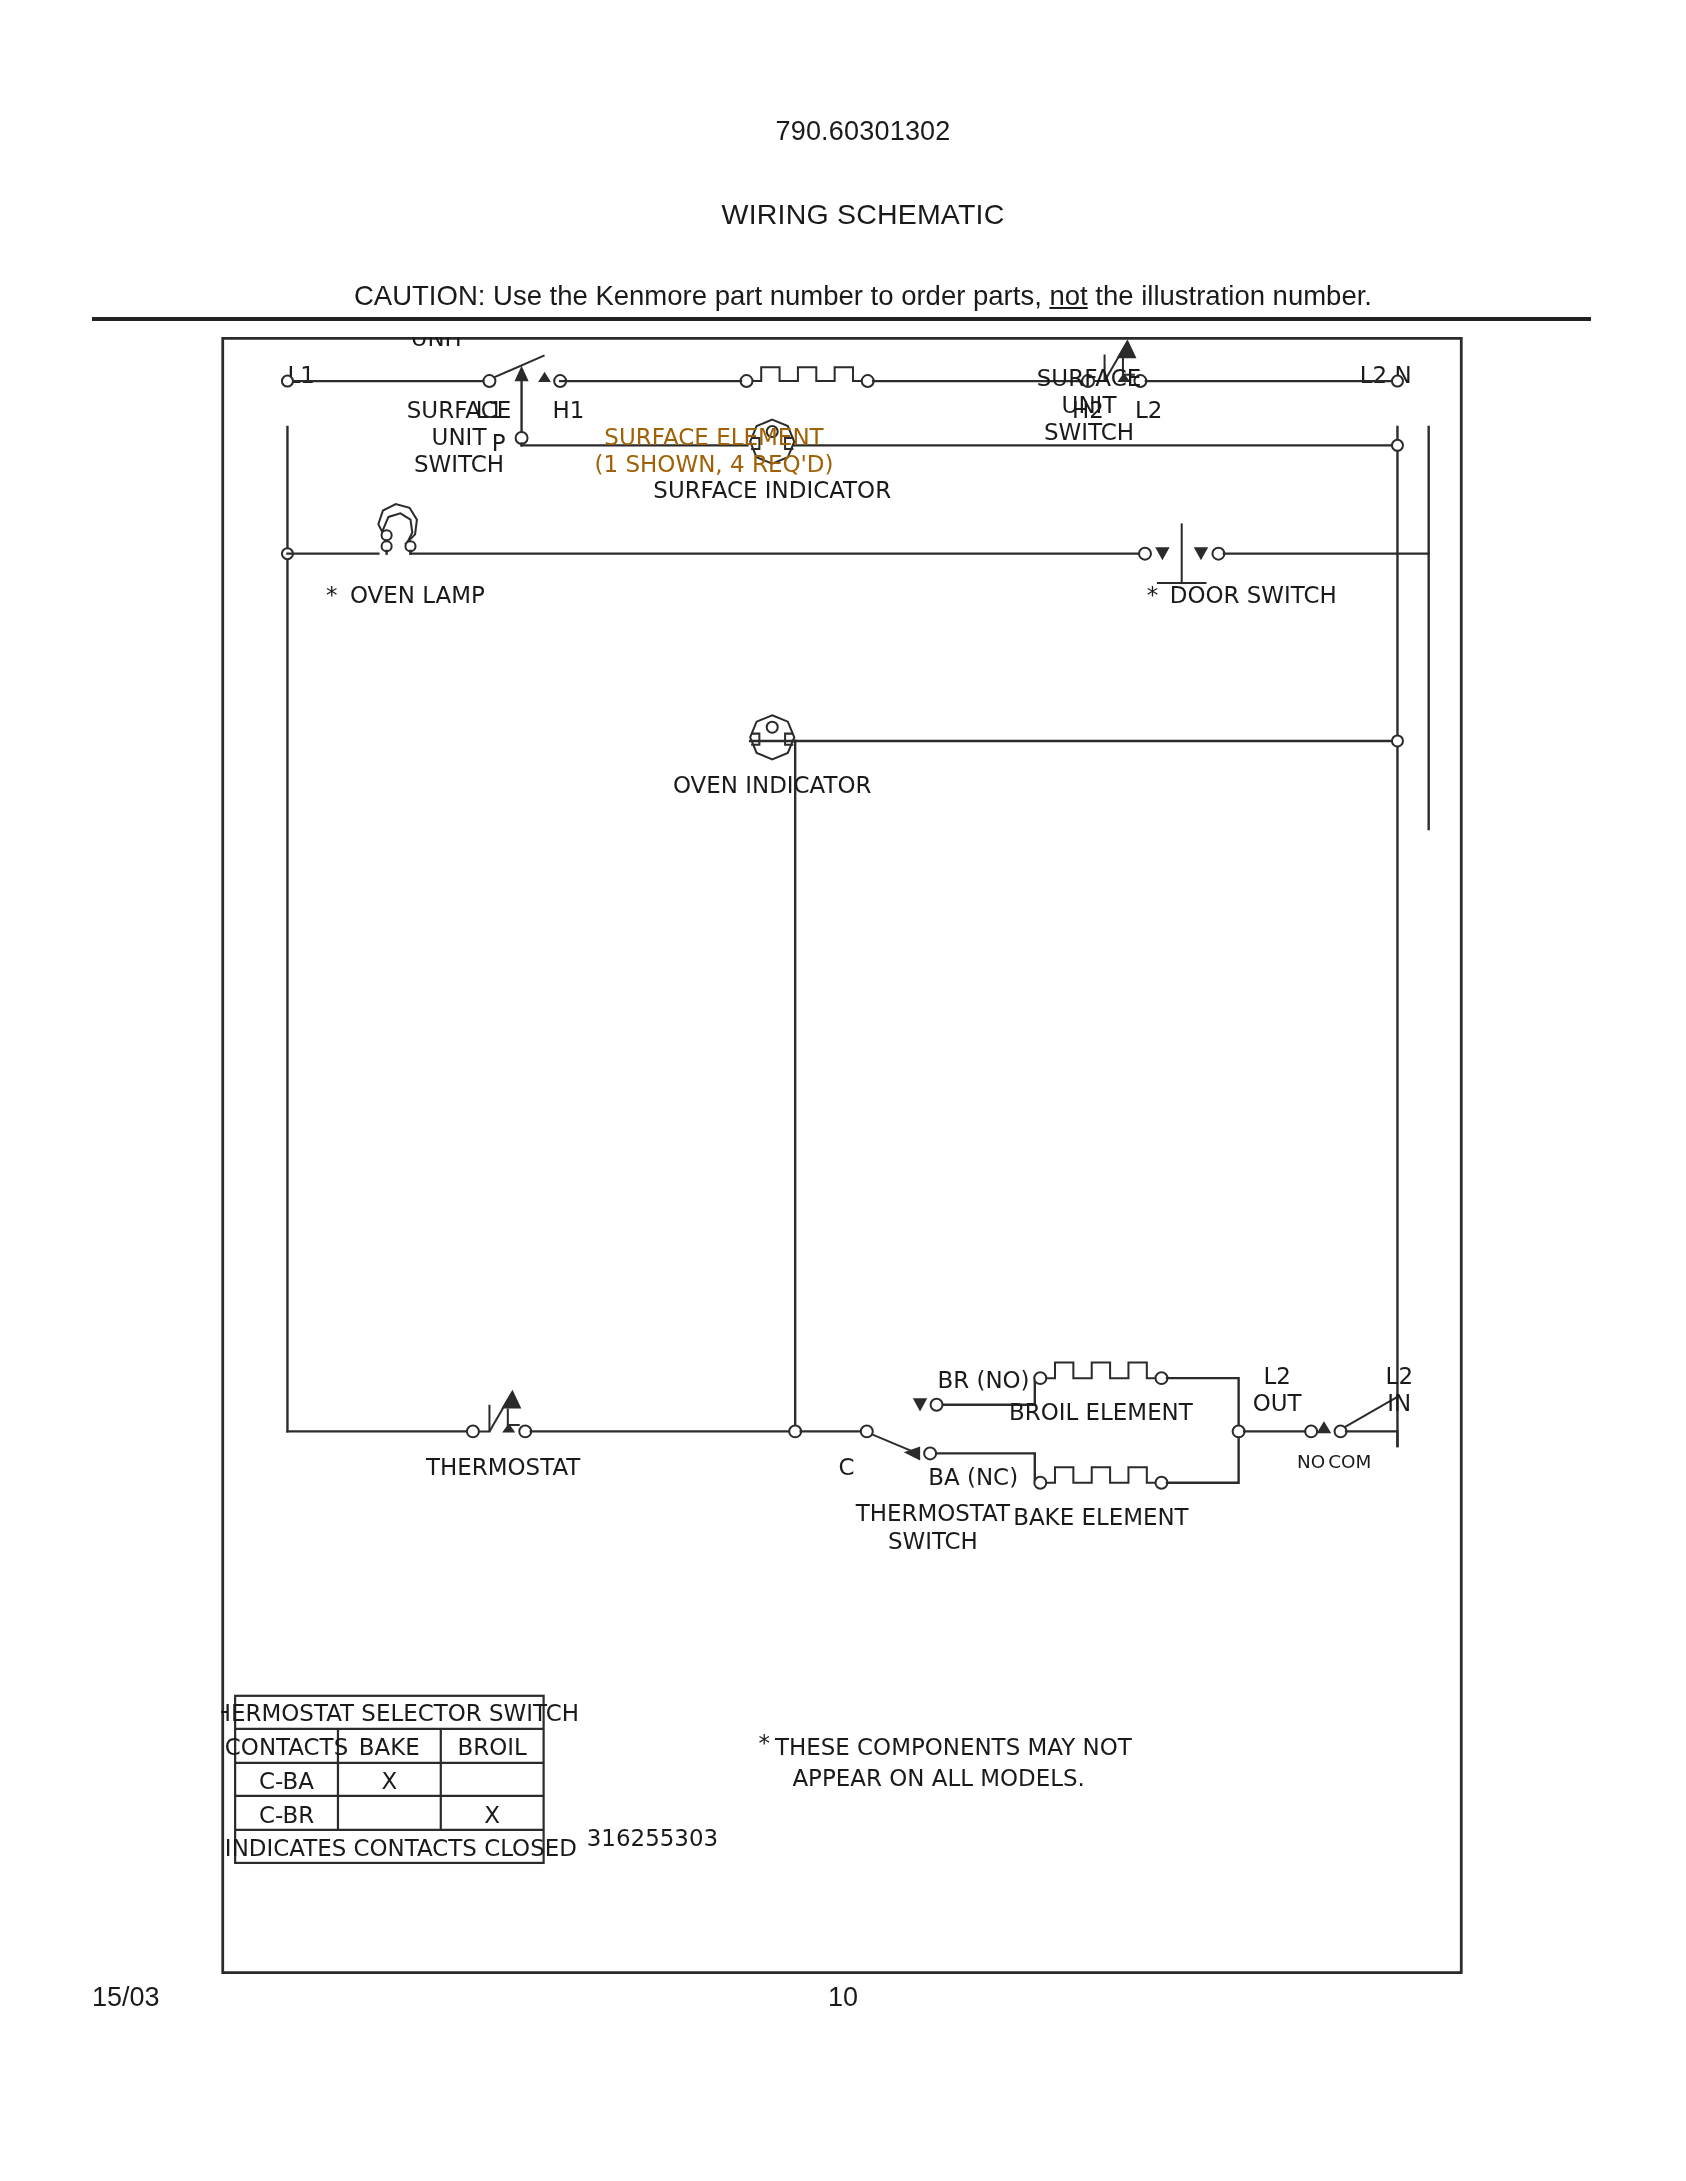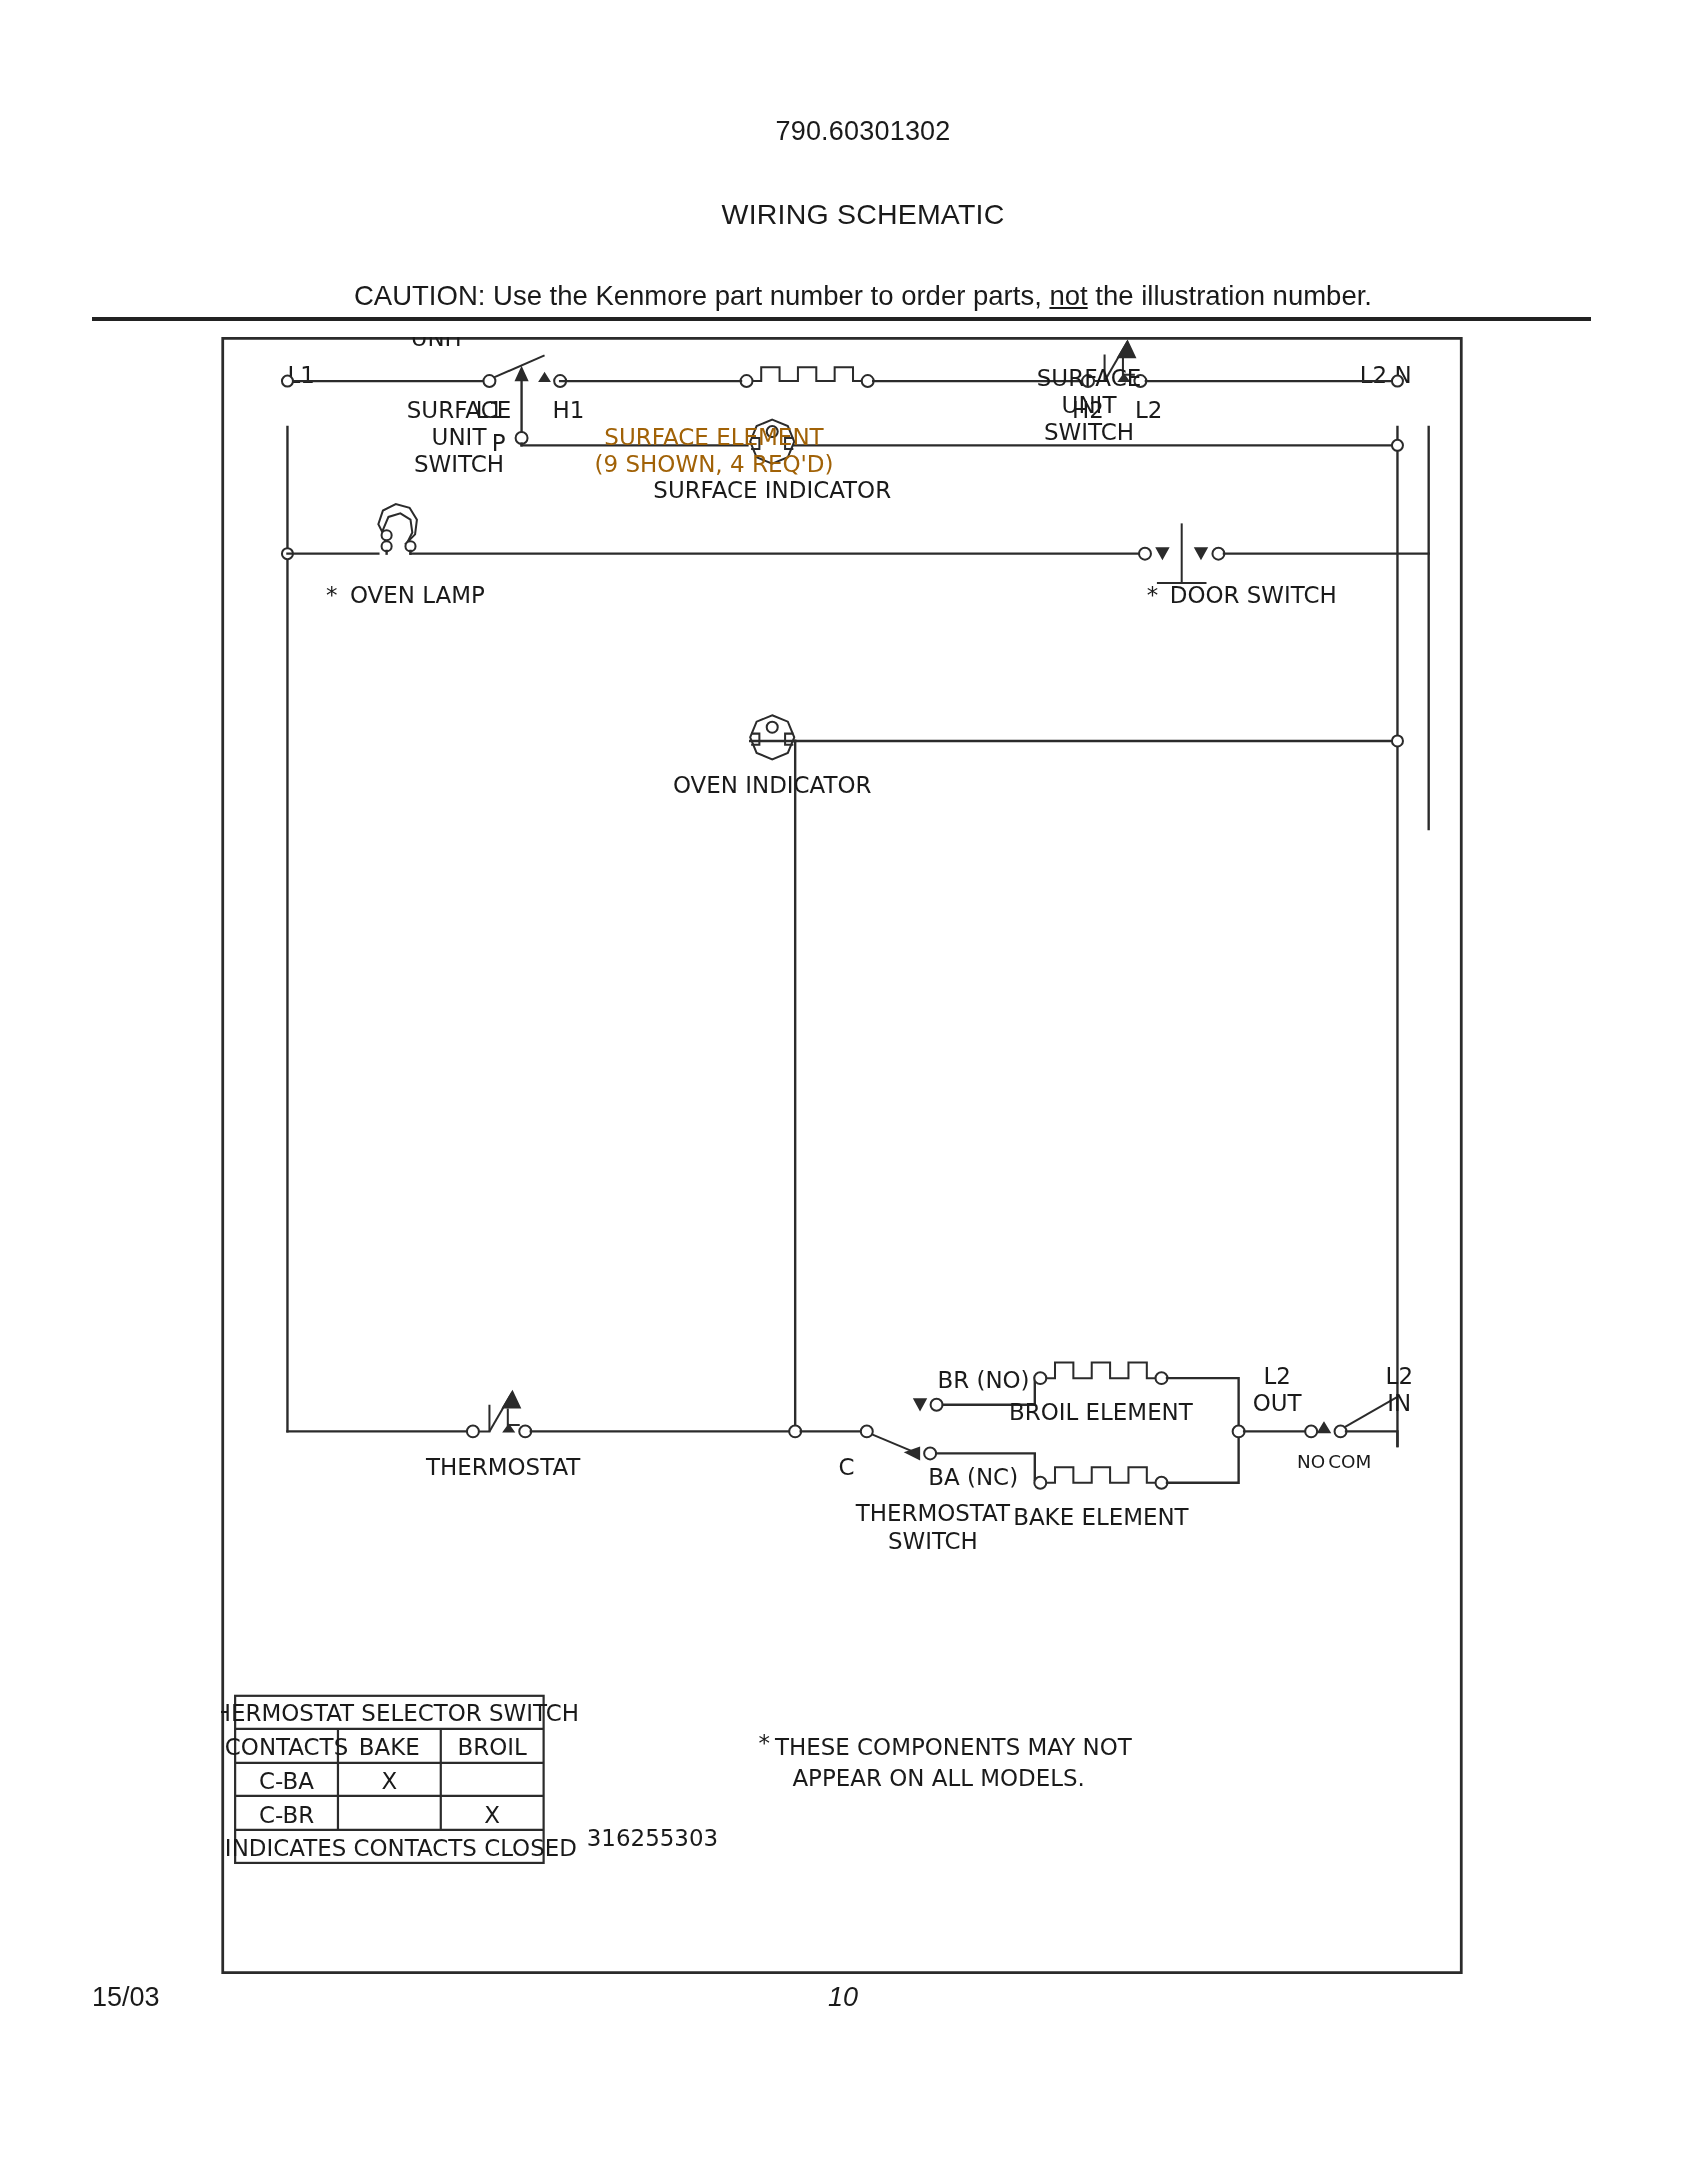--- a/index.html
+++ b/index.html
@@ -72,21 +72,20 @@
     top: 1982px;
     font-size: 27px;
   }
   #footer-page {
     position: absolute;
     left: 0;
     top: 1982px;
     width: 1686px;
     text-align: center;
     font-size: 27px;
-    font-style: italic;
   }
   
   text.lbl {
     font-family: "DejaVu Sans", sans-serif;
     font-size: 25px;
     fill: #1a1a1a;
     transform-box: fill-box;
   }
   text.lbl-sm {
     font-family: "DejaVu Sans", sans-serif;
@@ -396,21 +395,21 @@
     <div style="position:absolute;left:367px;top:397px;width:184px;text-align:center;
                 font-family:'DejaVu Sans',sans-serif;font-size:23px;line-height:27px;color:#1a1a1a;">
       <div>SURFACE</div>
       <div>UNIT</div>
       <div>SWITCH</div>
     </div>
 
     <div style="position:absolute;left:558px;top:424px;width:312px;text-align:center;
                 font-family:'DejaVu Sans',sans-serif;font-size:23px;line-height:27px;color:#a16207;">
       <div>SURFACE ELEMENT</div>
-      <div>(9 SHOWN, 4 REQ'D)</div>
+      <div>(1 SHOWN, 4 REQ'D)</div>
     </div>
 
     <div style="position:absolute;left:997px;top:365px;width:184px;text-align:center;
                 font-family:'DejaVu Sans',sans-serif;font-size:23px;line-height:27px;color:#1a1a1a;">
       <div>SURFACE</div>
       <div>UNIT</div>
       <div>SWITCH</div>
     </div>
   </div>
 

